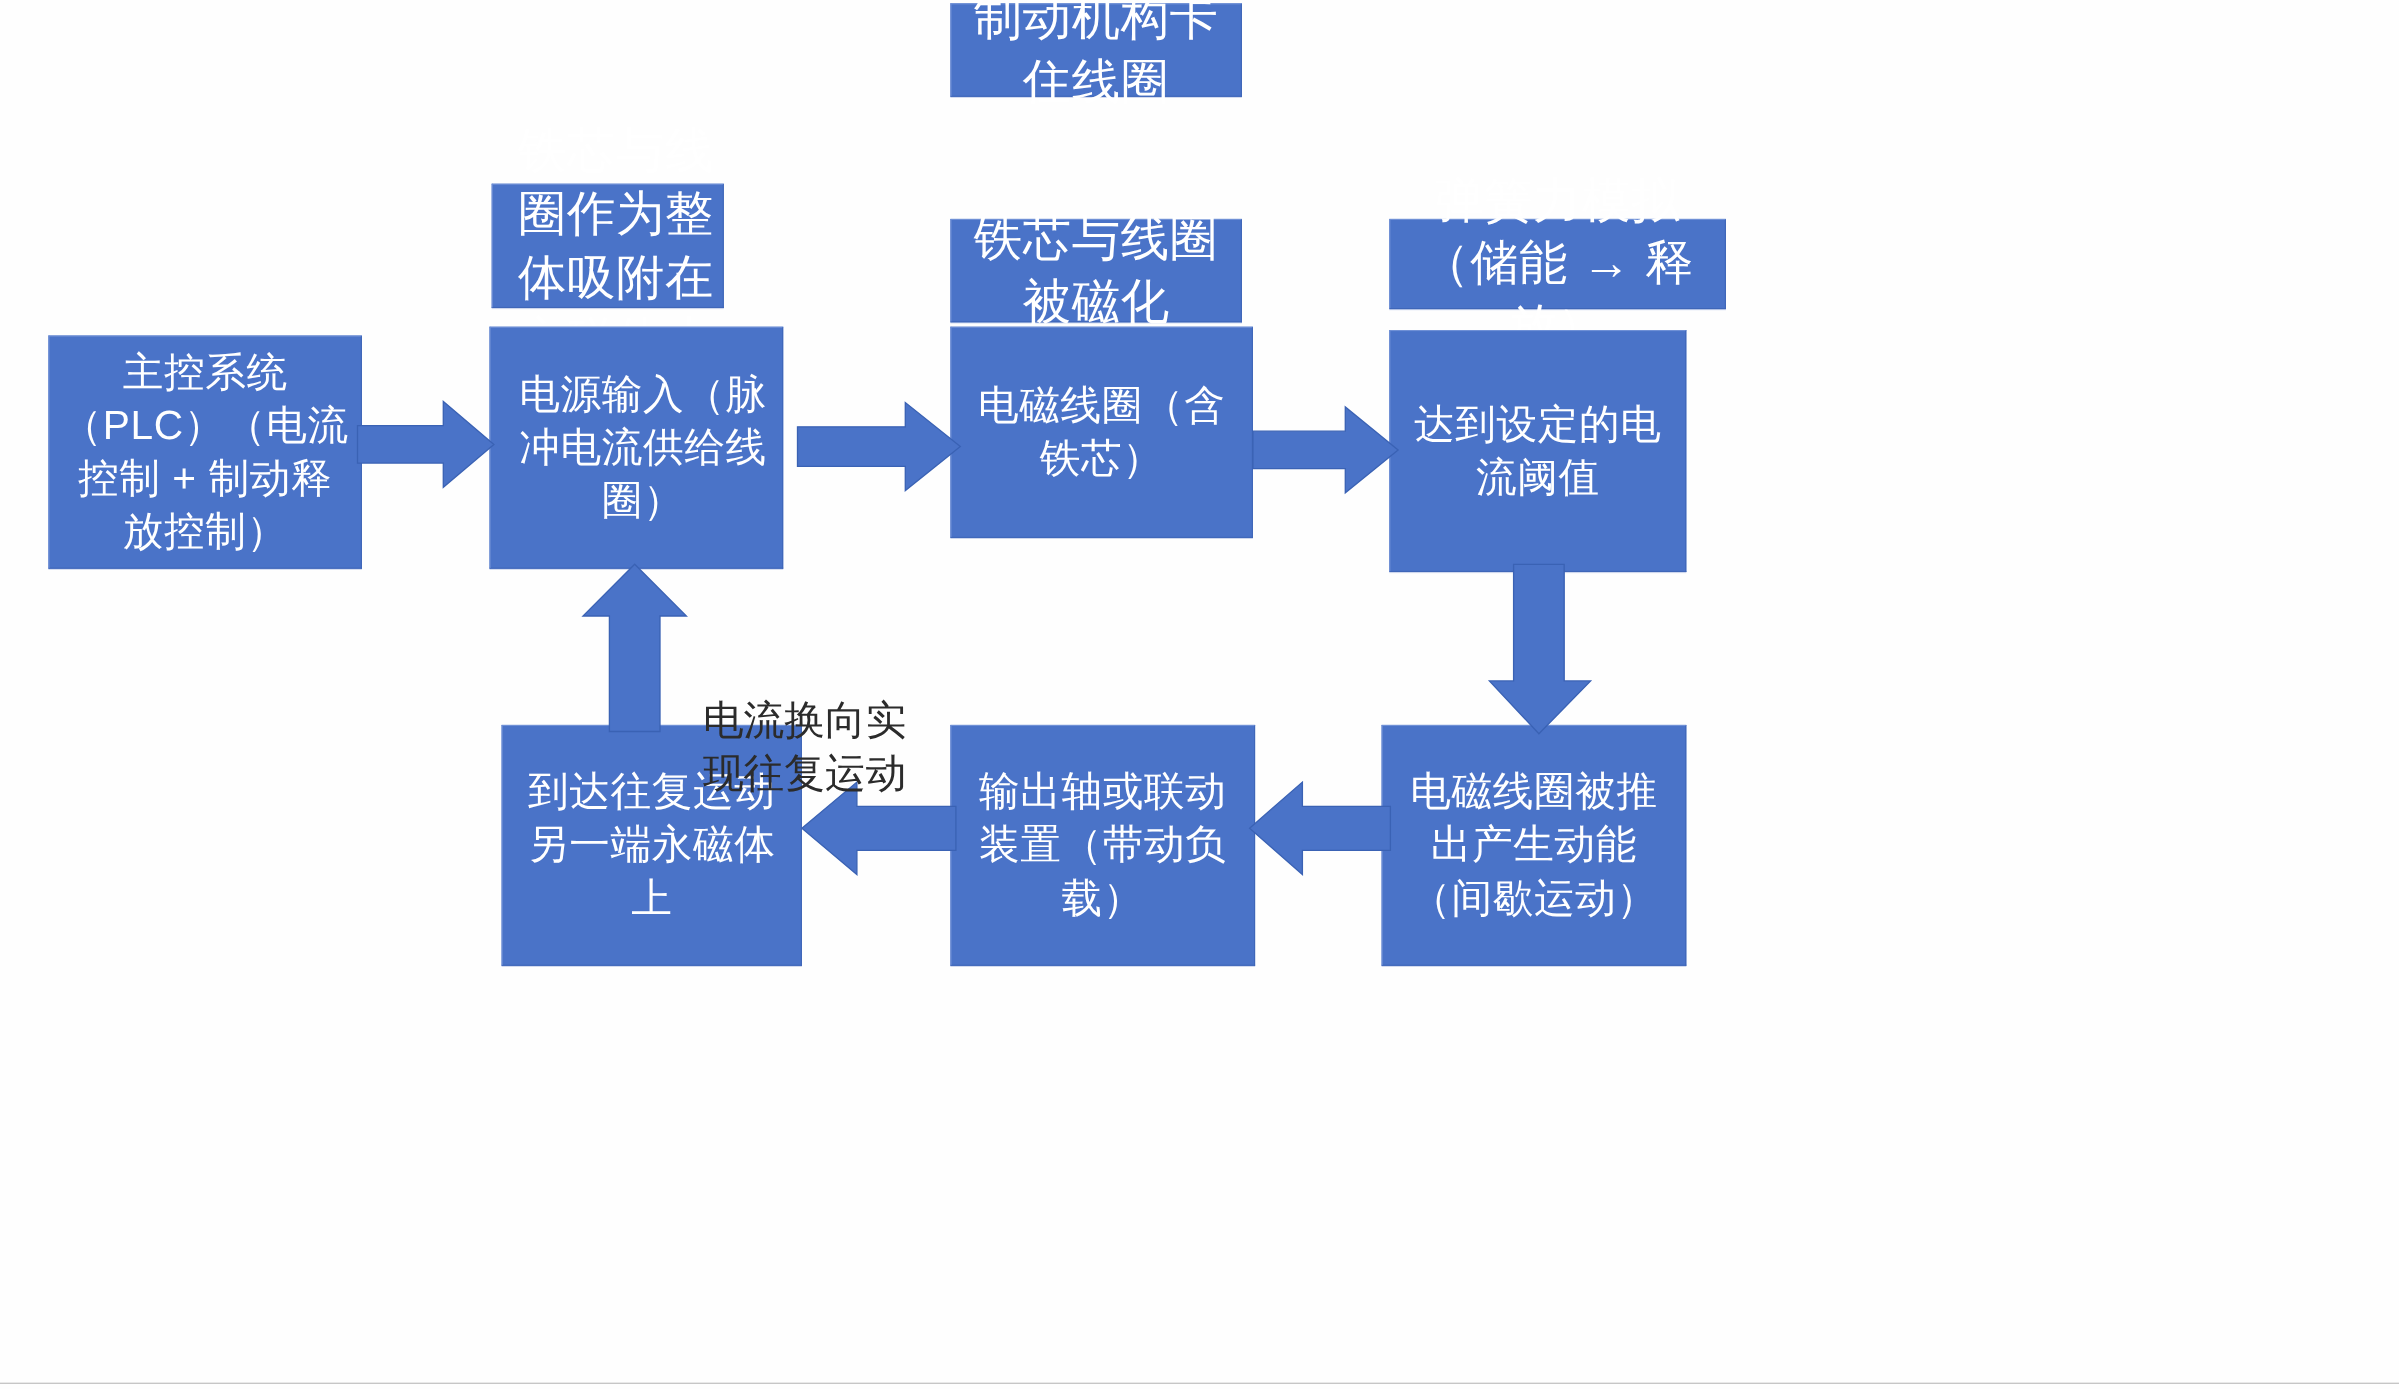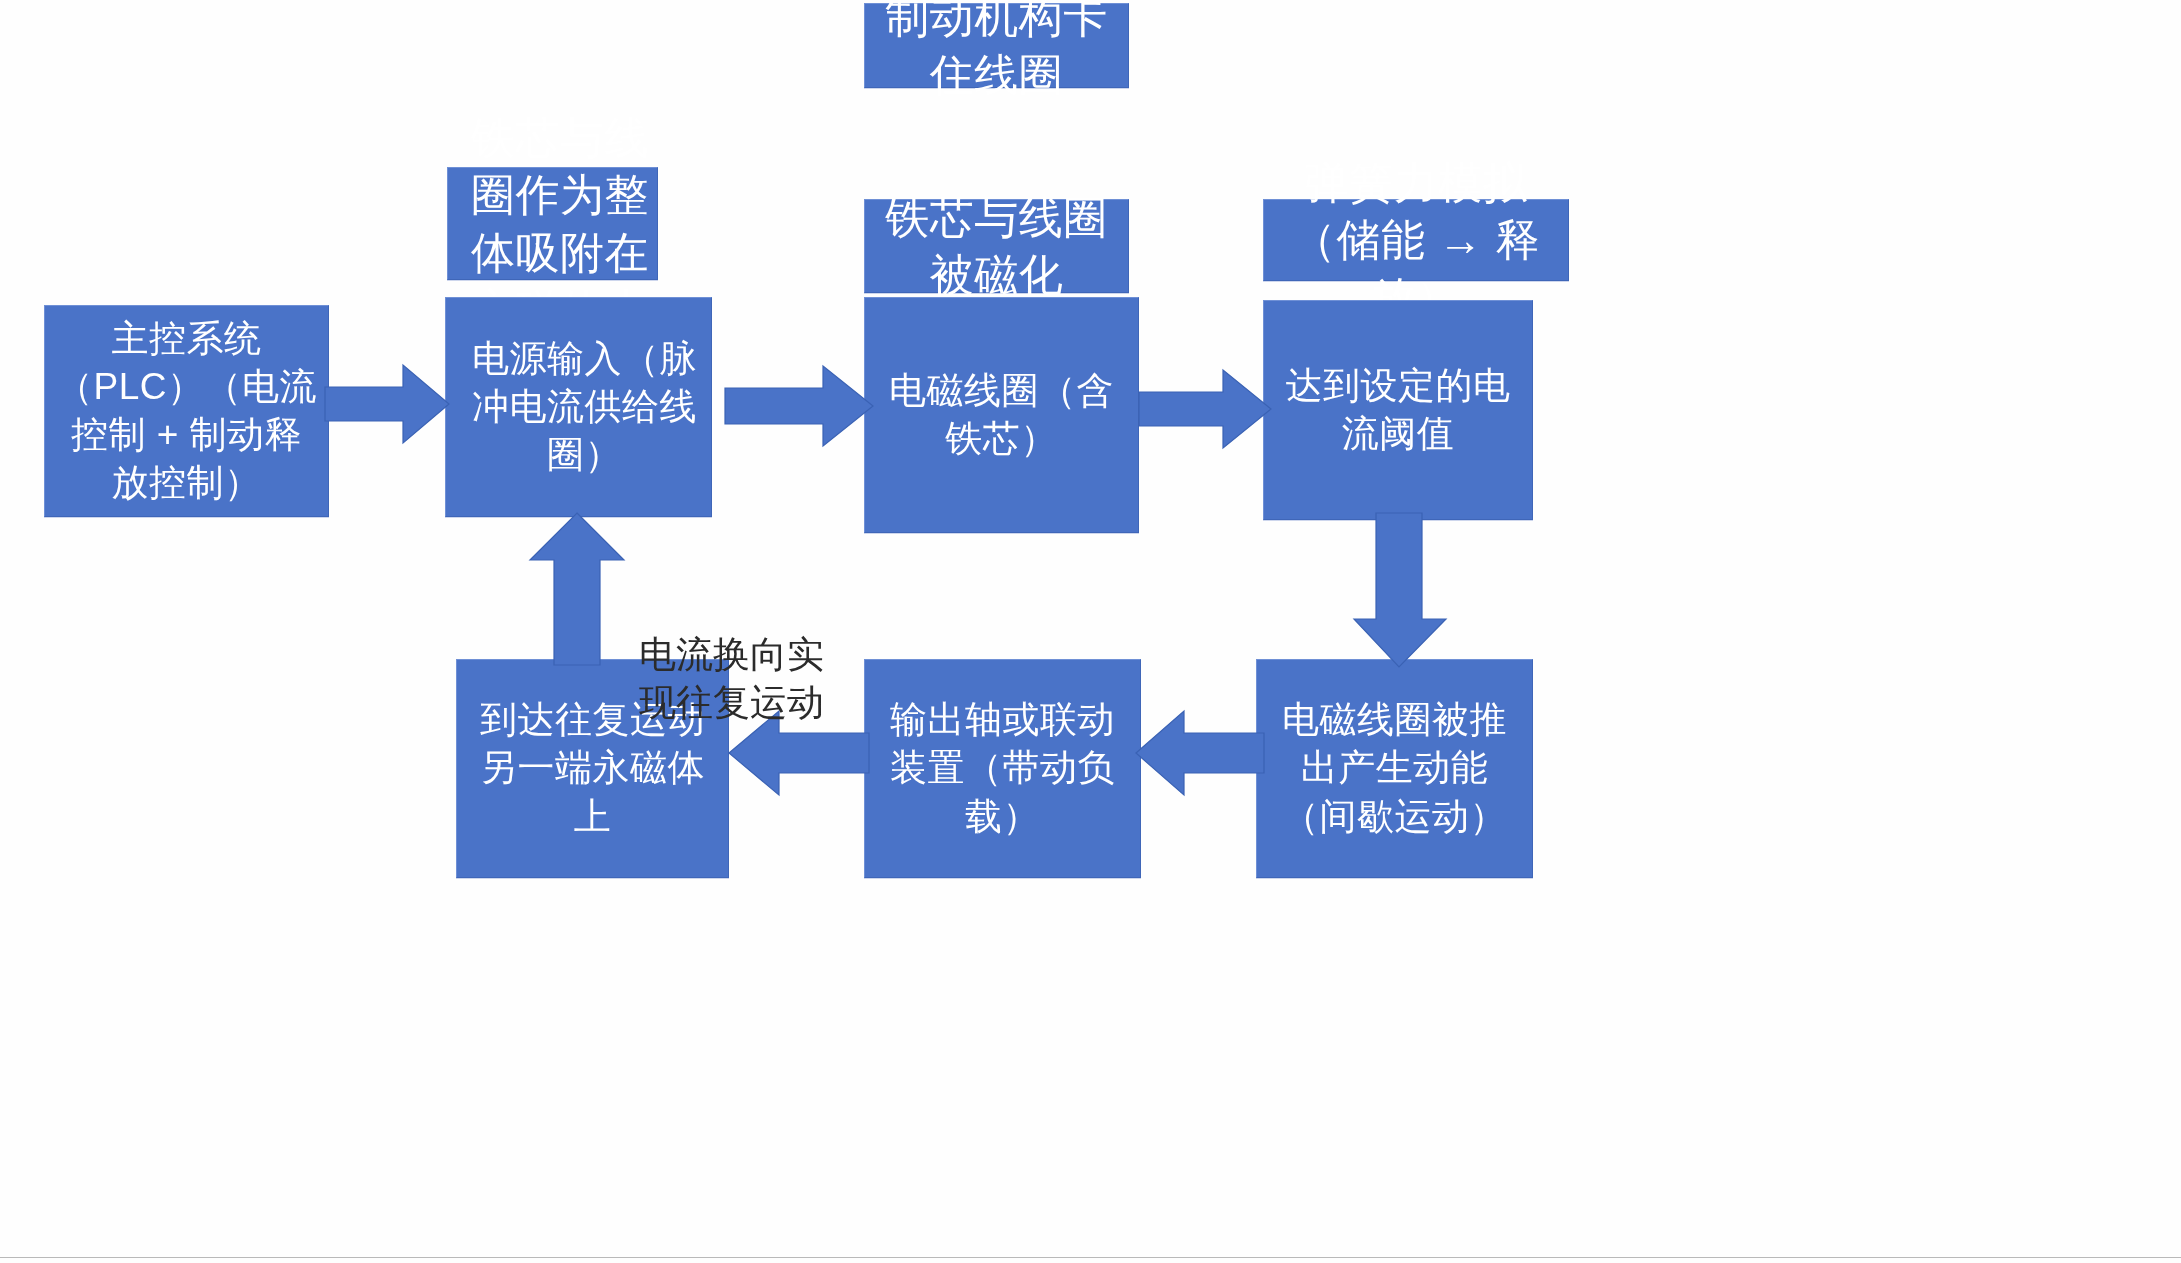--- a/index.html
+++ b/index.html
@@ -77,21 +77,21 @@
   </div>
 
   <div class="node main" style="left:44px;top:305px;width:285px;height:212px;">
     <span>主控系统（PLC）（电流控制 + 制动释放控制）</span>
   </div>
 
   <div class="node main" style="left:445px;top:297px;width:267px;height:220px;padding-left:20px;">
     <span>电源输入（脉冲电流供给线圈）</span>
   </div>
 
-  <div class="node main" style="left:864px;top:297px;width:275px;height:236px;">
+  <div class="node main" style="left:864px;top:297px;width:275px;height:192px;">
     <span>电磁线圈（含铁芯）</span>
   </div>
 
   <div class="node main" style="left:1263px;top:300px;width:270px;height:220px;">
     <span>达到设定的电流阈值</span>
   </div>
 
   <div class="node main" style="left:1256px;top:659px;width:277px;height:219px;">
     <span>电磁线圈被推出产生动能（间歇运动）</span>
   </div>

